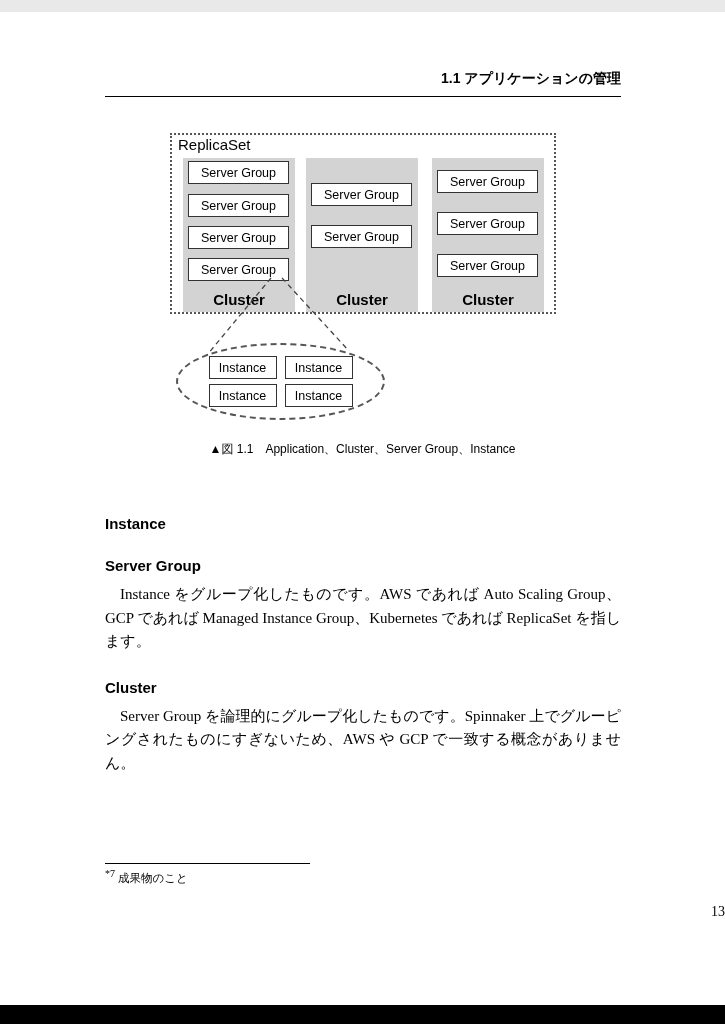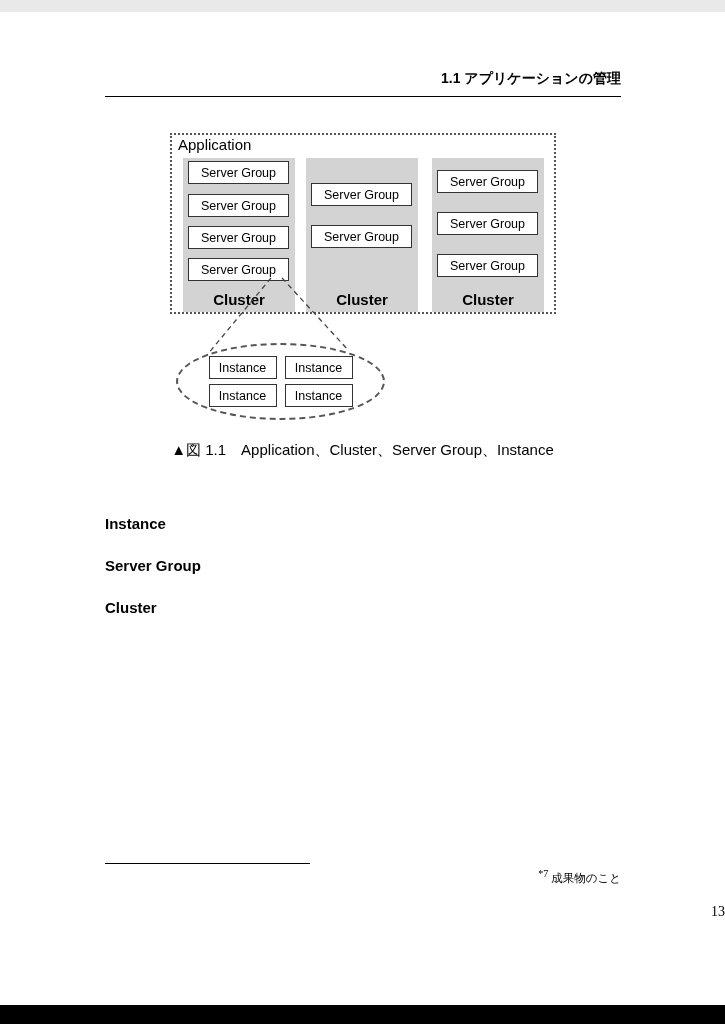--- a/index.html
+++ b/index.html
@@ -52,59 +52,59 @@
     display: flex; align-items: center; justify-content: center;
   }
   .inst-grid { display: grid; grid-template-columns: 68px 68px; gap: 5px 8px; }
   .inst-box {
     height: 23px; background: #fff; border: 1px solid #333;
     display: flex; align-items: center; justify-content: center;
     font-family: "Liberation Sans", sans-serif; font-size: 12.5px;
   }
   .figure-caption {
     position: absolute; left: 0; top: 429px; width: 100%;
-    text-align: center; font-family: "Liberation Sans", sans-serif; font-size: 15px;
+    text-align: center; font-family: "Liberation Sans", sans-serif; font-size: 12px;
   }
 
   
   .content { position: absolute; left: 105px; top: 503px; width: 516px; }
   .sec-heading {
     font-family: "Liberation Sans", sans-serif; font-weight: bold;
     font-size: 15px; margin: 25px 0 9px 0;
   }
   .sec-heading.first { margin-top: 0; }
   .para {
     margin: 0; font-size: 15px; line-height: 23.5px;
     text-indent: 1em; text-align: justify;
   }
   sup { font-size: 10px; line-height: 0; }
 
   
   .footnote { position: absolute; left: 105px; top: 851px; width: 516px; }
   .footnote-rule { width: 205px; border-top: 1px solid #000; margin-bottom: 7px; }
-  .footnote-text { font-size: 11.5px; text-align: right; }
+  .footnote-text { font-size: 11.5px; }
 
   .page-number {
     position: absolute; left: 0; top: 892px; width: 100%;
     text-align: right; font-size: 14px;
   }
   .bottom-bar {
     position: absolute; left: 0; top: 993px; width: 100%; height: 31px;
     background: #000000;
   }
 </style>
 </head>
 <body>
 
 <div class="page">
 
   <div class="running-head">1.1 アプリケーションの管理</div>
 
   <div class="app-box">
-    <div class="app-label">Application</div>
+    <div class="app-label">ReplicaSet</div>
 
     <div class="cluster cluster-1">
       <div class="sg-box" style="top:3px">Server Group</div>
       <div class="sg-box" style="top:36px">Server Group</div>
       <div class="sg-box" style="top:68px">Server Group</div>
       <div class="sg-box" style="top:100px">Server Group</div>
       <div class="cluster-label">Cluster</div>
     </div>
 
     <div class="cluster cluster-2">
@@ -135,22 +135,24 @@
     </div>
   </div>
 
   <div class="figure-caption">▲図 1.1　Application、Cluster、Server Group、Instance</div>
 
   <div class="content">
 
     <div class="sec-heading first">Instance</div>
 
     <div class="sec-heading">Server Group</div>
+    <p class="para">Instance をグループ化したものです。AWS であれば Auto Scaling Group、GCP であれば Managed Instance Group、Kubernetes であれば ReplicaSet を指します。</p>
 
     <div class="sec-heading">Cluster</div>
+    <p class="para">Server Group を論理的にグループ化したものです。Spinnaker 上でグルーピングされたものにすぎないため、AWS や GCP で一致する概念がありません。</p>
 
   </div>
 
   <div class="footnote">
     <div class="footnote-rule"></div>
     <div class="footnote-text"><sup>*7</sup> <span>成果物のこと</span></div>
   </div>
 
   <div class="page-number">13</div>
 

